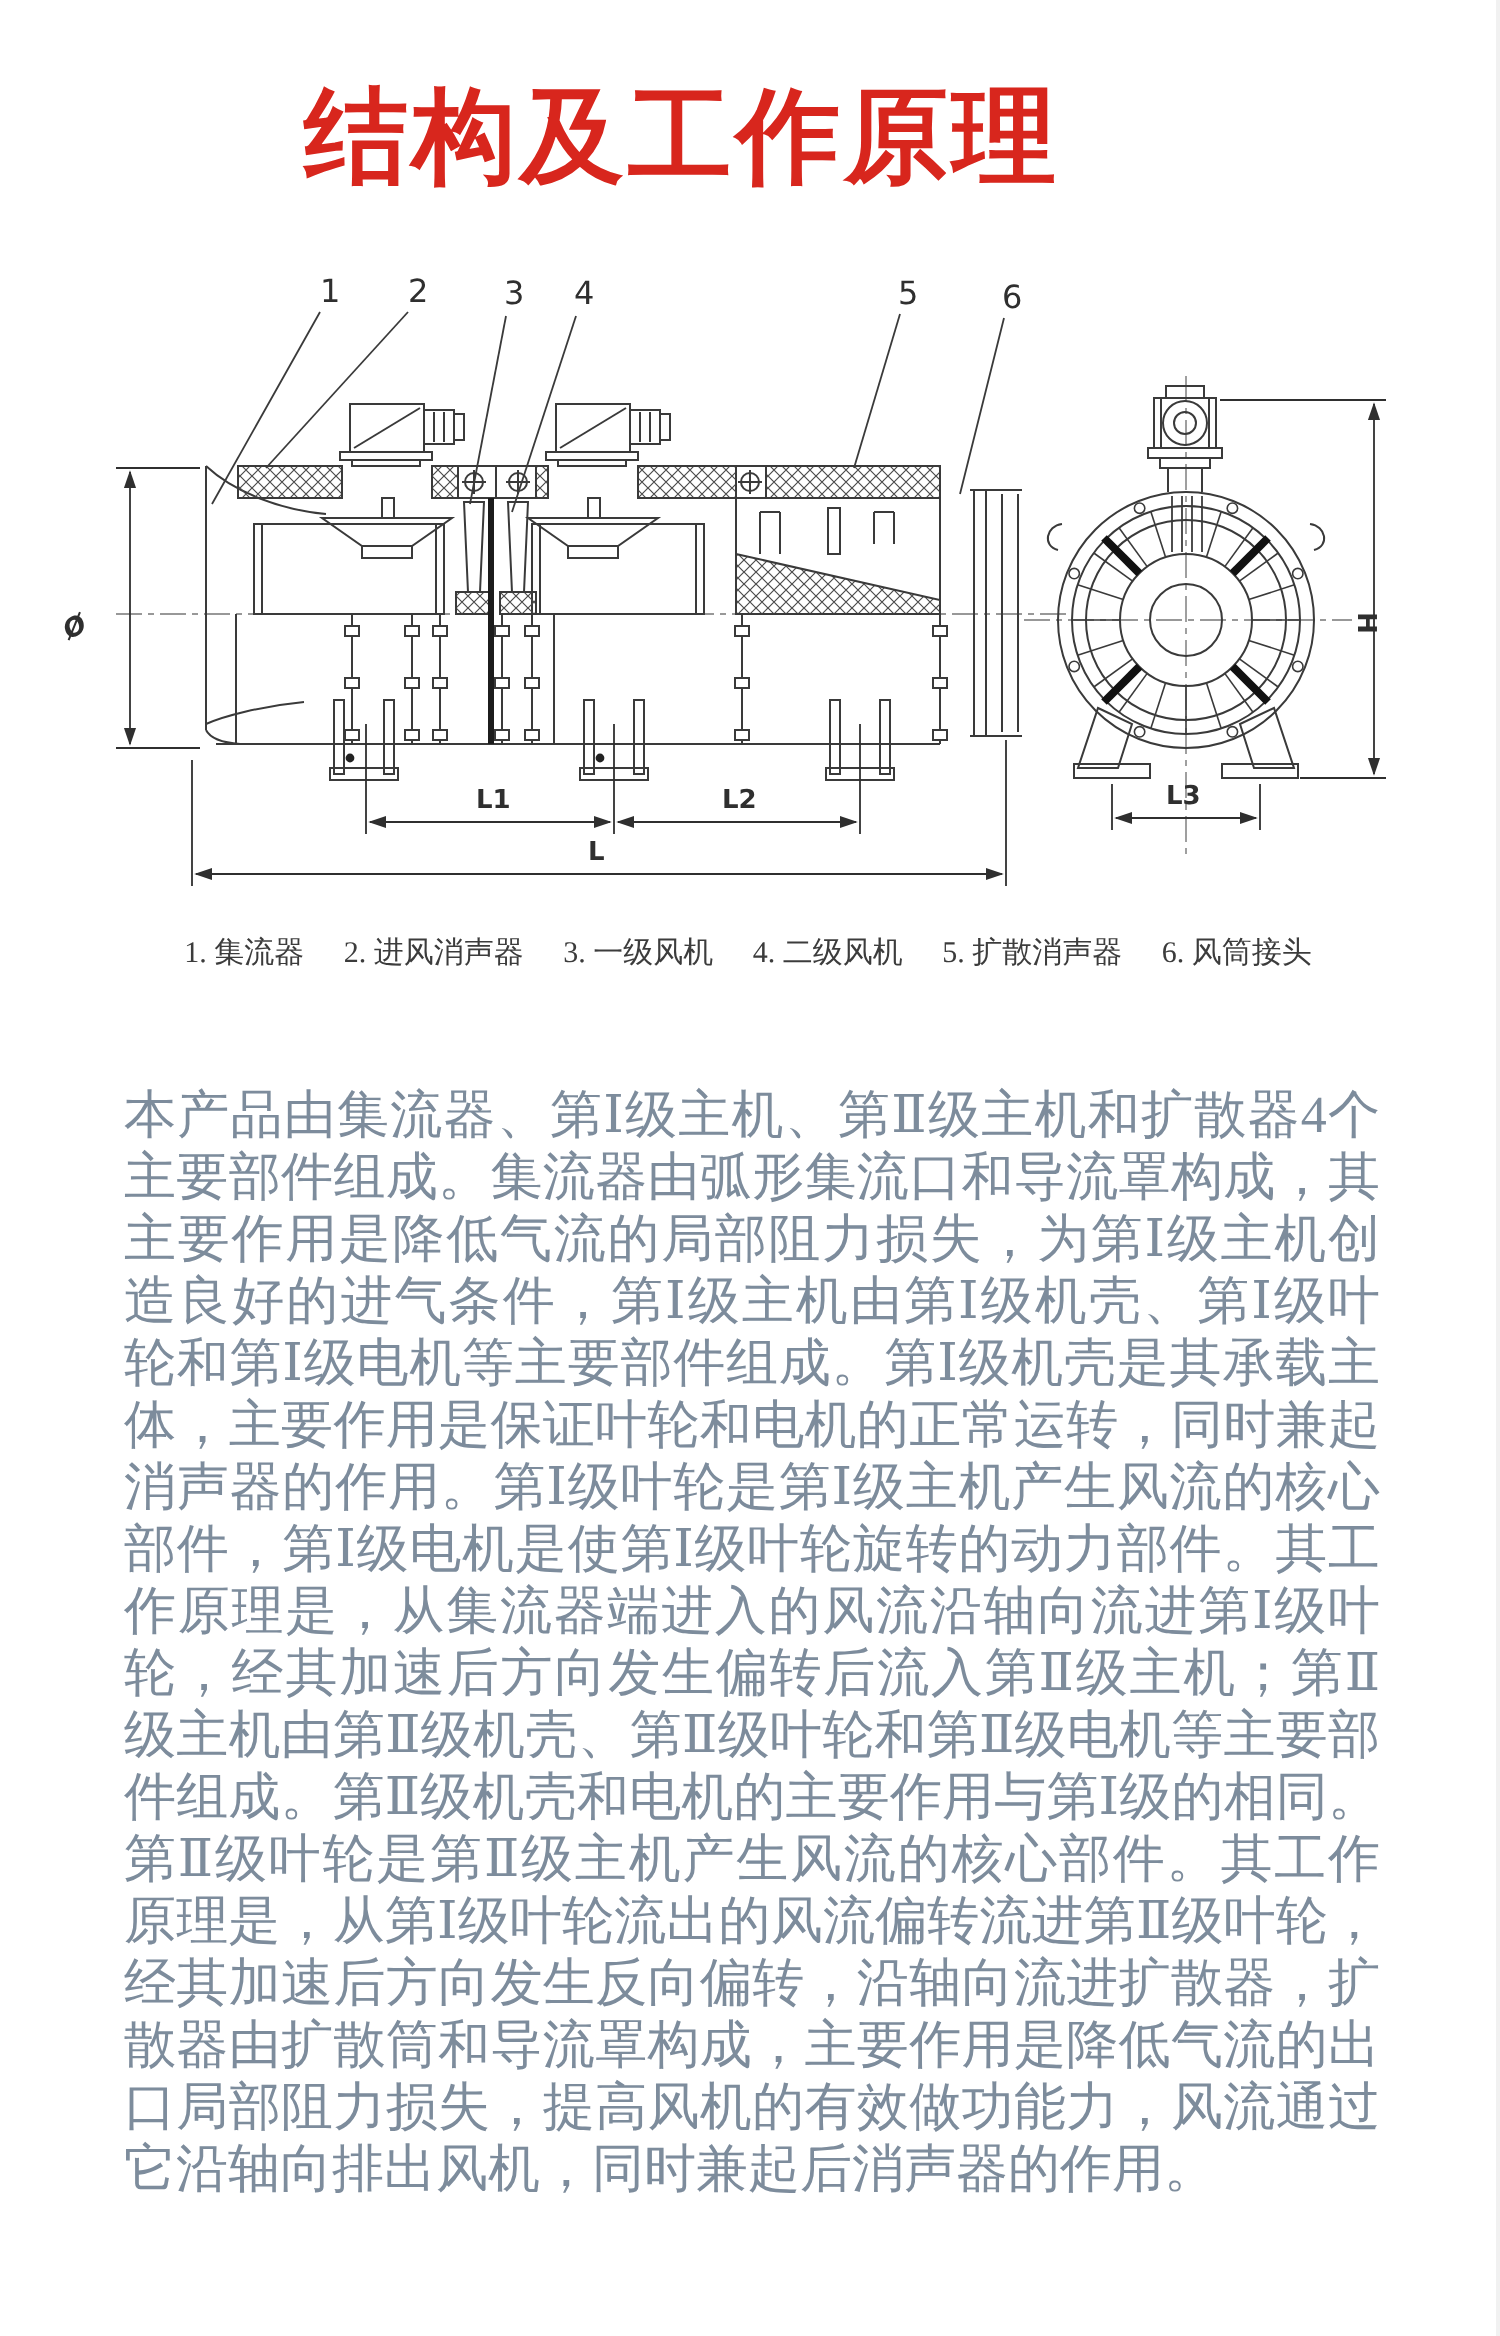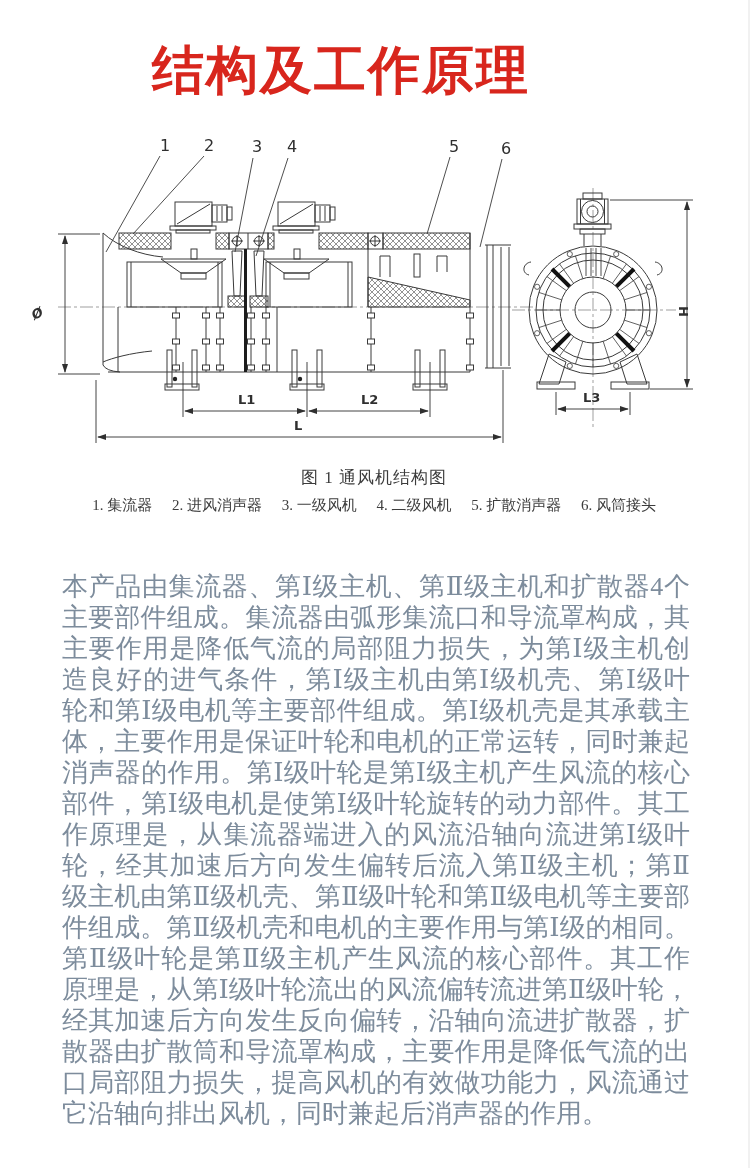--- a/index.html
+++ b/index.html
@@ -7,21 +7,21 @@
     position:relative;
     width:748px;
     height:1168px;
     background:#ffffff;
     border-right:2px solid #f1f1f1;
     overflow:hidden;
     font-family:"Liberation Sans",sans-serif;
   }
   .title{
     margin:42px 0 0 152px;
-    font-family:Liberation Sans, sans-serif;
+    font-family:Liberation Serif, serif;
     font-weight:700;
     font-size:52px;
     line-height:56px;
     letter-spacing:2px;
     color:#d8261d;
   }
   .diagram{
     margin-top:32px;
     width:750px;
     height:330px;
@@ -352,21 +352,20 @@
       <text class="dim-label" x="583" y="272" stroke="none">L3</text>
 
       <line x1="610" y1="70" x2="693" y2="70"></line>
       <line x1="650" y1="259" x2="693" y2="259"></line>
       <line x1="687" y1="72" x2="687" y2="257" marker-start="url(#arr)" marker-end="url(#arr)"></line>
       <text class="dim-label" x="679" y="184" stroke="none" transform="rotate(90 683 180)">H</text>
     </g>
   </svg>
   </div>
 
-  <div class="fig-caption">图 1 通风机结构图</div>
 
   <div class="fig-parts">
     <span>1. 集流器</span>
     <span>2. 进风消声器</span>
     <span>3. 一级风机</span>
     <span>4. 二级风机</span>
     <span>5. 扩散消声器</span>
     <span>6. 风筒接头</span>
   </div>
 

